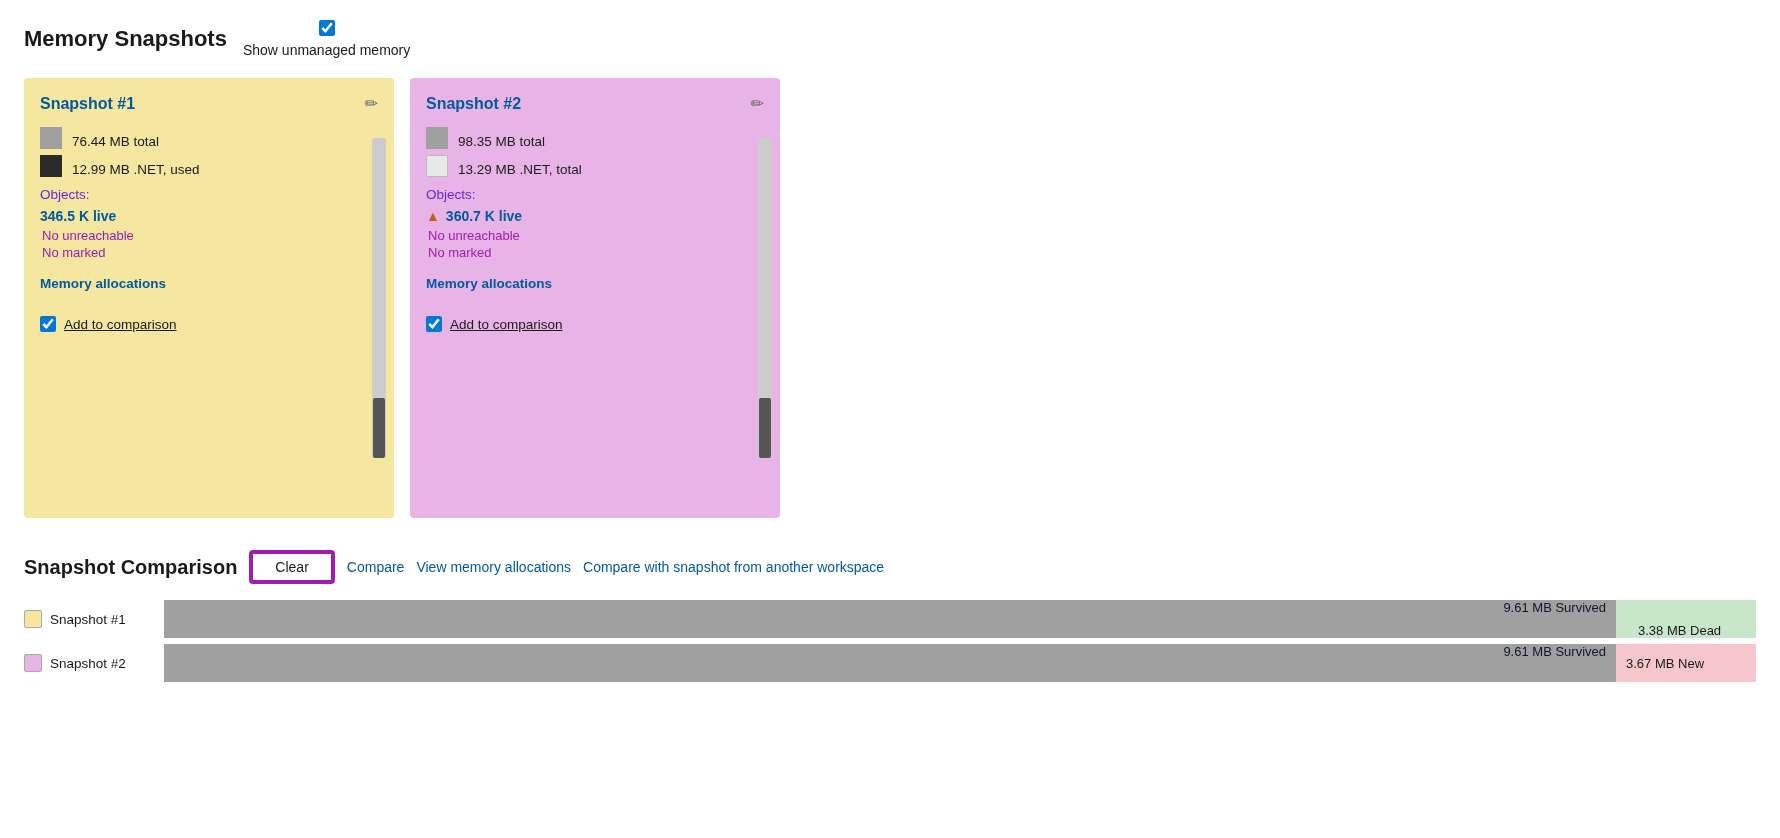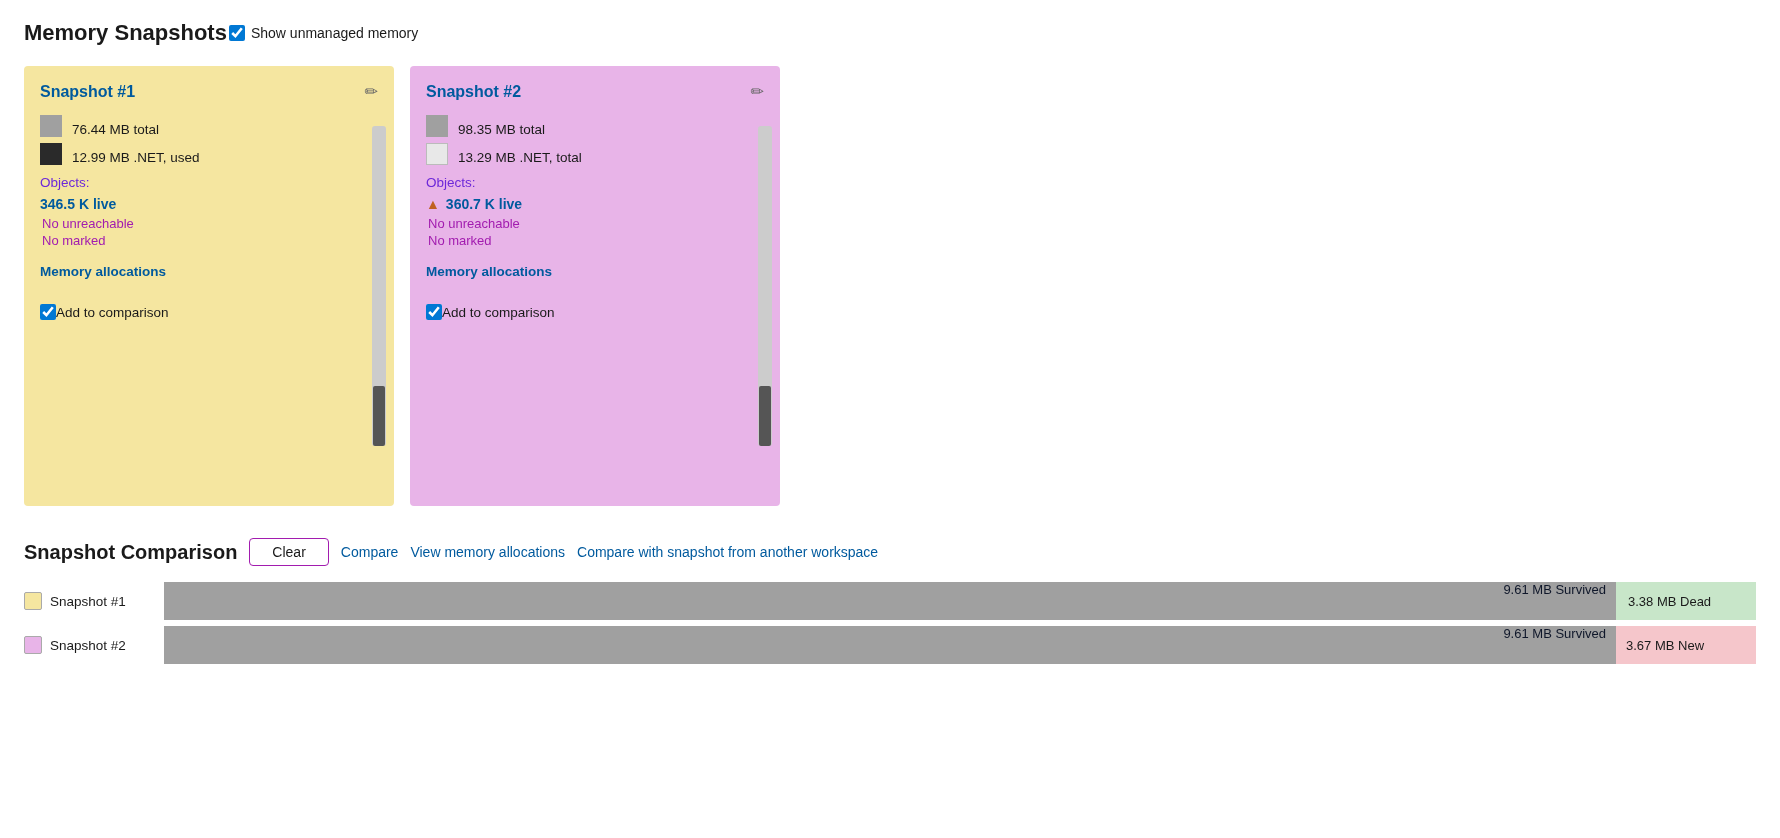--- a/index.html
+++ b/index.html
@@ -8,34 +8,35 @@
       font-size: 14px;
       background: #fff;
       color: #1a1a1a;
       padding: 20px 24px;
     }
 
     
     .header-row {
       display: flex;
       align-items: center;
-      gap: 2px;
+      gap: 16px;
       margin-bottom: 20px;
     }
     .page-title {
       font-size: 22px;
       font-weight: 600;
       color: #1a1a1a;
     }
     .checkbox-label {
       display: flex;
       align-items: center;
       gap: 6px;
       font-size: 14px;
       color: #1a1a1a;
+      flex-direction: column;
     }
     .checkbox-label input[type=checkbox] {
       width: 16px;
       height: 16px;
       accent-color: #0078d4;
     }
 
     
     .snapshots-row {
       display: flex;
@@ -138,21 +139,23 @@
       font-weight: 600;
       font-size: 13.5px;
       margin-top: 16px;
       margin-bottom: 25px;
       text-decoration: none;
       cursor: pointer;
     }
     .add-comparison {
       display: flex;
       align-items: flex-end;
-      font-size: 13.5px;
+      gap: 8px;
+      font-size: 13.5px;
+      text-decoration: underline;
     }
     .add-comparison input[type=checkbox] {
       width: 16px;
       height: 16px;
       accent-color: #0078d4;
     }
 
     
     .card-scrollbar {
       position: absolute;
@@ -183,21 +186,21 @@
       gap: 12px;
       margin-bottom: 16px;
     }
     .comparison-title {
       font-size: 20px;
       font-weight: 600;
       color: #1a1a1a;
     }
     .clear-btn {
       padding: 5px 22px;
-      border: 1px solid #a21caf;
+      border: 4px solid #a21caf;
       border-radius: 4px;
       background: #fff;
       cursor: pointer;
       font-size: 14px;
       color: #1a1a1a;
     }
 
     .action-link {
       color: #005a9e;
       font-size: 14px;
@@ -245,22 +248,22 @@
       align-items: flex-start;
       justify-content: flex-end;
       padding-right: 10px;
       font-size: 13px;
       color: #0f172a;
       font-weight: 500;
     }
     .comp-bar-dead {
       background: #c8e6c9;
       display: flex;
-      align-items: center;
-      padding-left: 12px;
+      align-items: flex-end;
+      padding-left: 22px;
       font-size: 13px;
       color: #1a1a1a;
       font-weight: 500;
       min-width: 140px;
     }
     .comp-bar-new {
       background: #f5c6cb;
       display: flex;
       align-items: center;
       padding-left: 10px;

